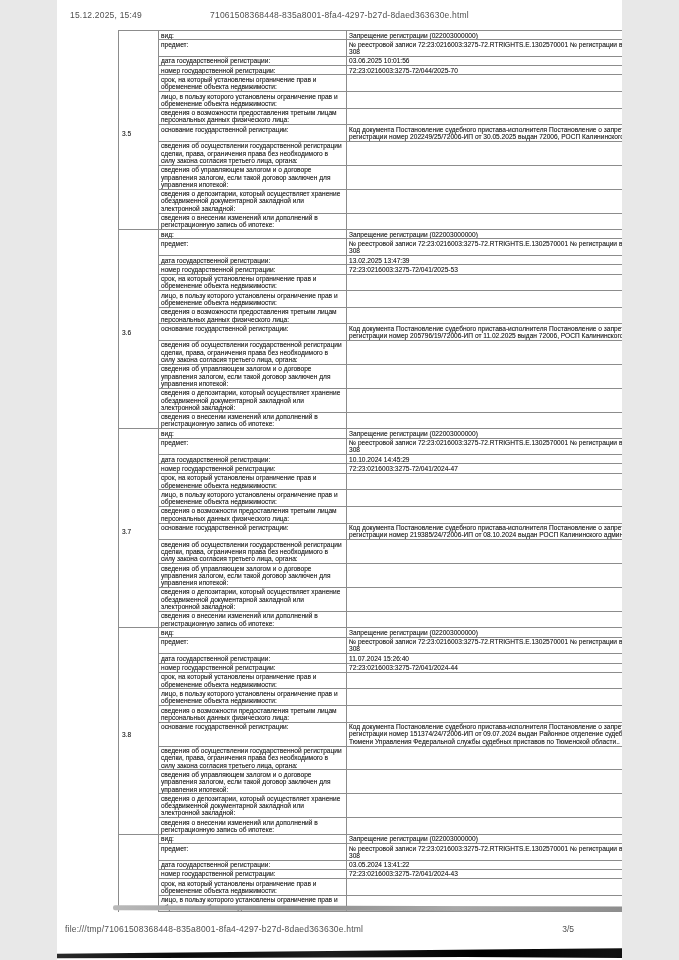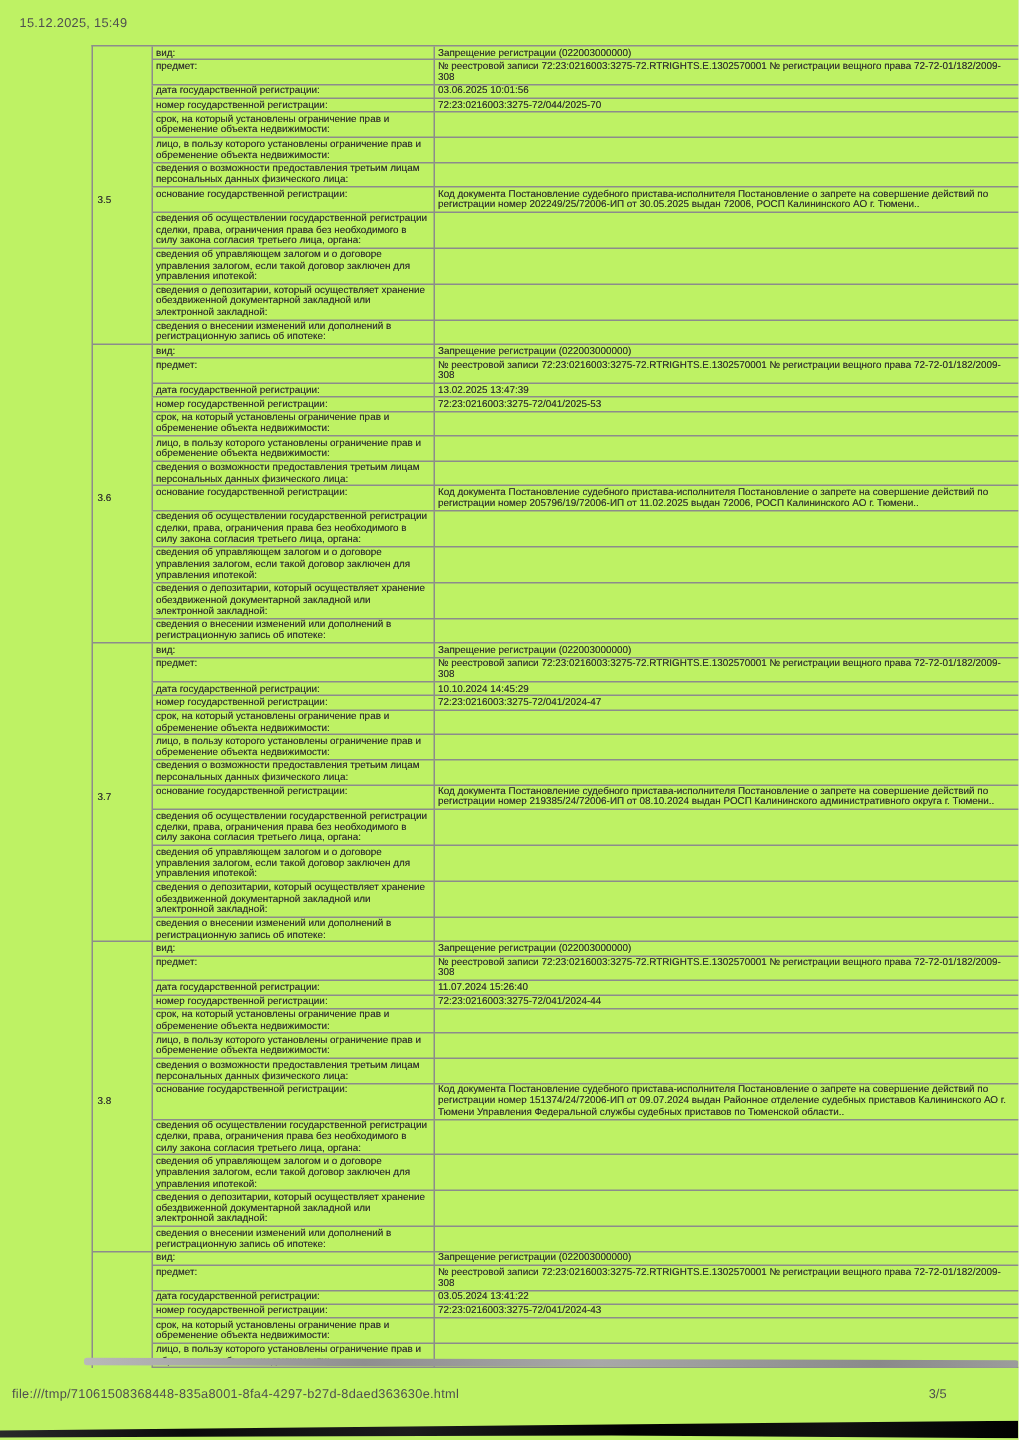--- a/index.html
+++ b/index.html
@@ -1,18 +1,18 @@
 <!DOCTYPE html>
 <html><head>
 <meta charset="utf-8">
 <style>
   html,body{margin:0;padding:0;background:#e8e8e8;}
   .page{
-    position:relative; width:679px; height:960px; margin:0 auto;
-    background:#bef264; overflow:hidden;
+    position:relative; width:565px; height:960px; margin:0 auto;
+    background:#ffffff; overflow:hidden;
     font-family:"Liberation Sans", sans-serif; color:#333;
   }
   
   .hdr{
     position:absolute; top:8px; left:0; width:100%; height:14px;
     font-size:8.5px; color:#4f4f4f;
   }
   .hdr .dt{position:absolute; left:13px; top:2px; letter-spacing:.2px;}
   .hdr .fn{position:absolute; left:0; width:100%; text-align:center; top:2px; letter-spacing:.2px;}
   
@@ -53,20 +53,21 @@
     clip-path:polygon(0 55%, 55% 28%, 100% 8%, 100% 92%, 60% 78%, 0 88%);
   }
 </style>
 </head>
 <body>
 
 <div class="page">
 
   <div class="hdr">
     <span class="dt">15.12.2025, 15:49</span>
+    <span class="fn">71061508368448-835a8001-8fa4-4297-b27d-8daed363630e.html</span>
   </div>
 
   <table class="tbl">
     <tbody id="tbody">
         <tr>
           <td class="numcol"></td>
           <td class="lbl">вид:</td>
           <td class="val">Запрещение регистрации (022003000000)</td>
         </tr>
         <tr>

